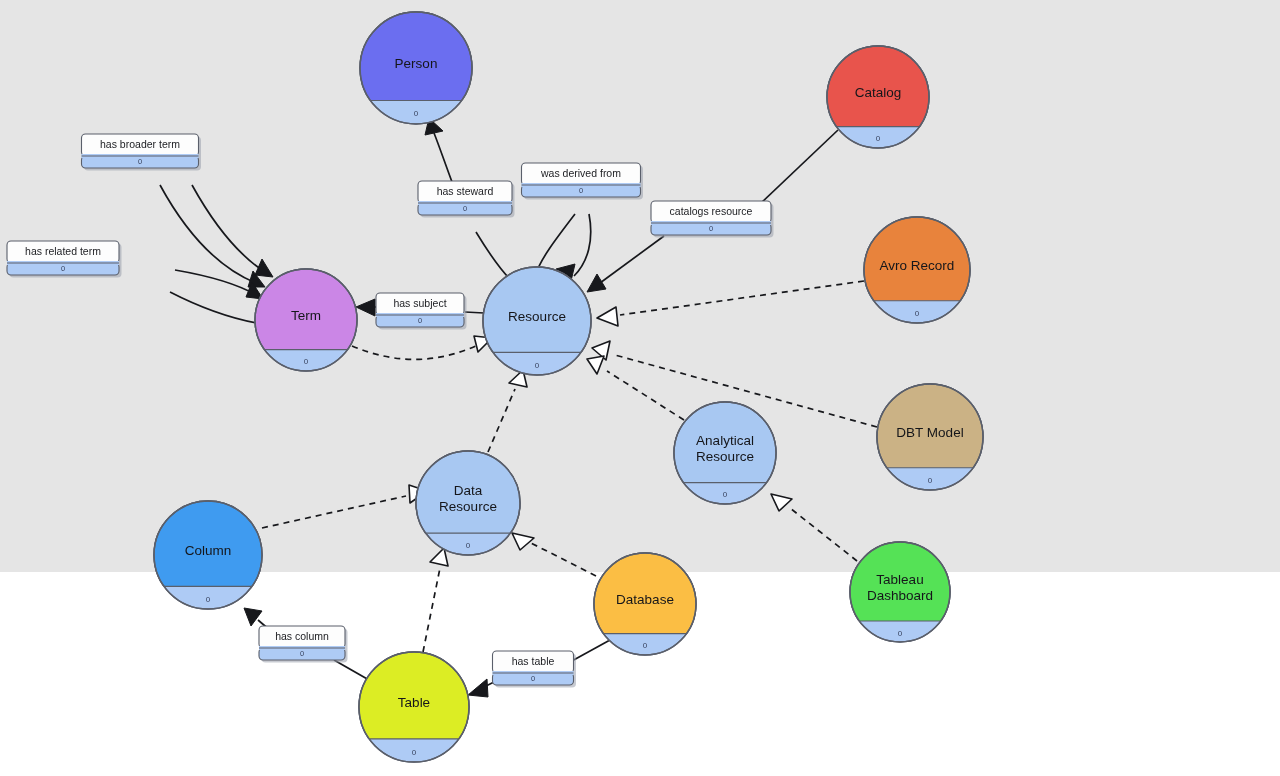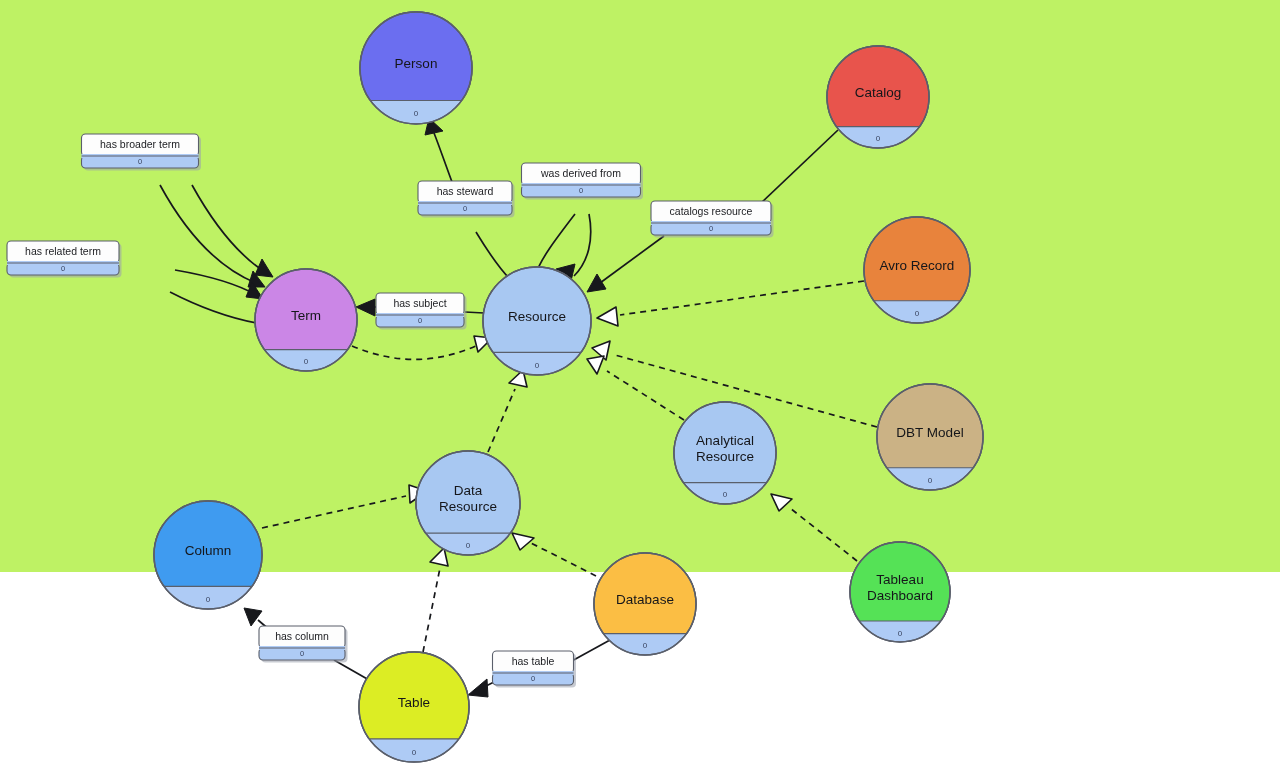--- a/index.html
+++ b/index.html
@@ -1,17 +1,17 @@
 <!DOCTYPE html>
 <html><head>
 <meta charset="utf-8">
 <style>
   html,body{margin:0;padding:0;background:#ffffff;}
   body{width:1280px;height:776px;overflow:hidden;font-family:"Liberation Sans",sans-serif;}
-  #canvas{position:relative;width:1280px;height:572px;background:#bef264;}
+  #canvas{position:relative;width:1280px;height:572px;background:#e5e5e5;}
   svg#graph{position:absolute;left:0;top:0;width:1280px;height:776px;}
   .node-label{font-family:"Liberation Sans",sans-serif;font-size:13.5px;fill:#15161a;text-anchor:middle;dominant-baseline:middle;}
   .node-count{font-family:"Liberation Sans",sans-serif;font-size:8px;fill:#3a4560;text-anchor:middle;dominant-baseline:middle;}
   .edge-label-text{font-family:"Liberation Sans",sans-serif;font-size:10.5px;fill:#1b1c20;text-anchor:middle;dominant-baseline:middle;}
   .edge-label-count{font-family:"Liberation Sans",sans-serif;font-size:7.5px;fill:#3a4560;text-anchor:middle;dominant-baseline:middle;}
   .link-solid{fill:none;stroke:#17181c;stroke-width:1.7;}
   .link-dashed{fill:none;stroke:#17181c;stroke-width:1.7;stroke-dasharray:6 5;}
   .node-circle{stroke:#5a5f6b;stroke-width:1.4;}
   .node-base{fill:#aecbf5;stroke:#5a5f6b;stroke-width:1.4;}
   .node-divider{stroke:#5a5f6b;stroke-width:1.2;}

